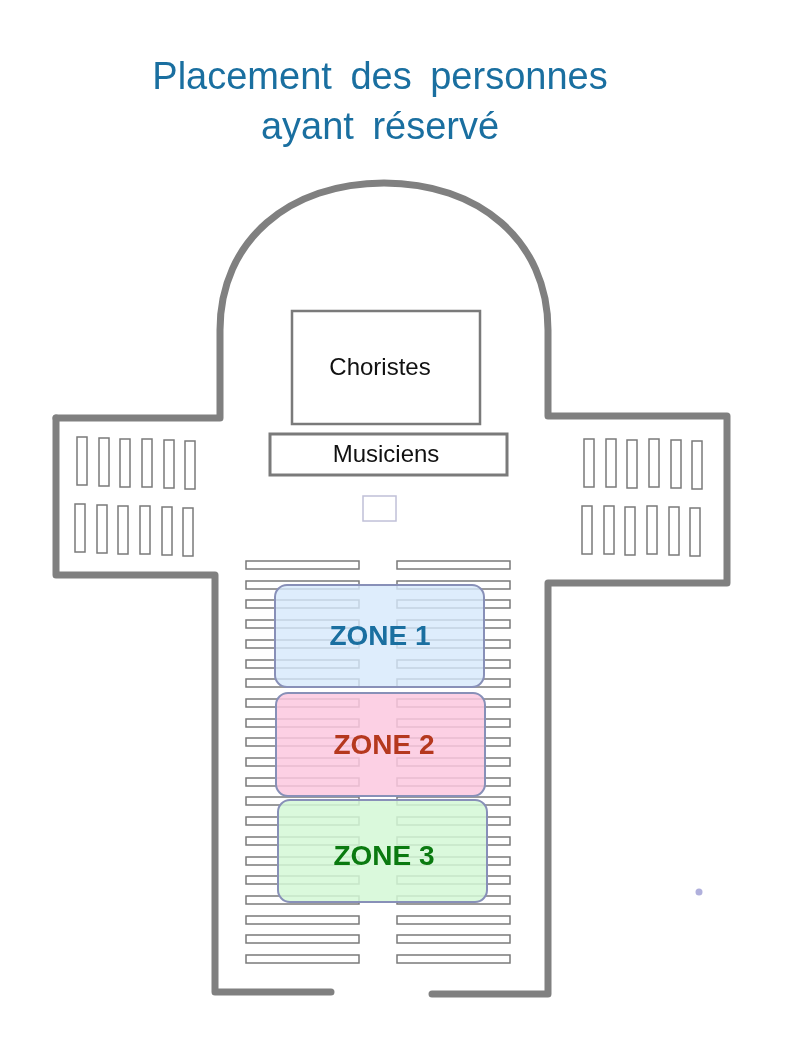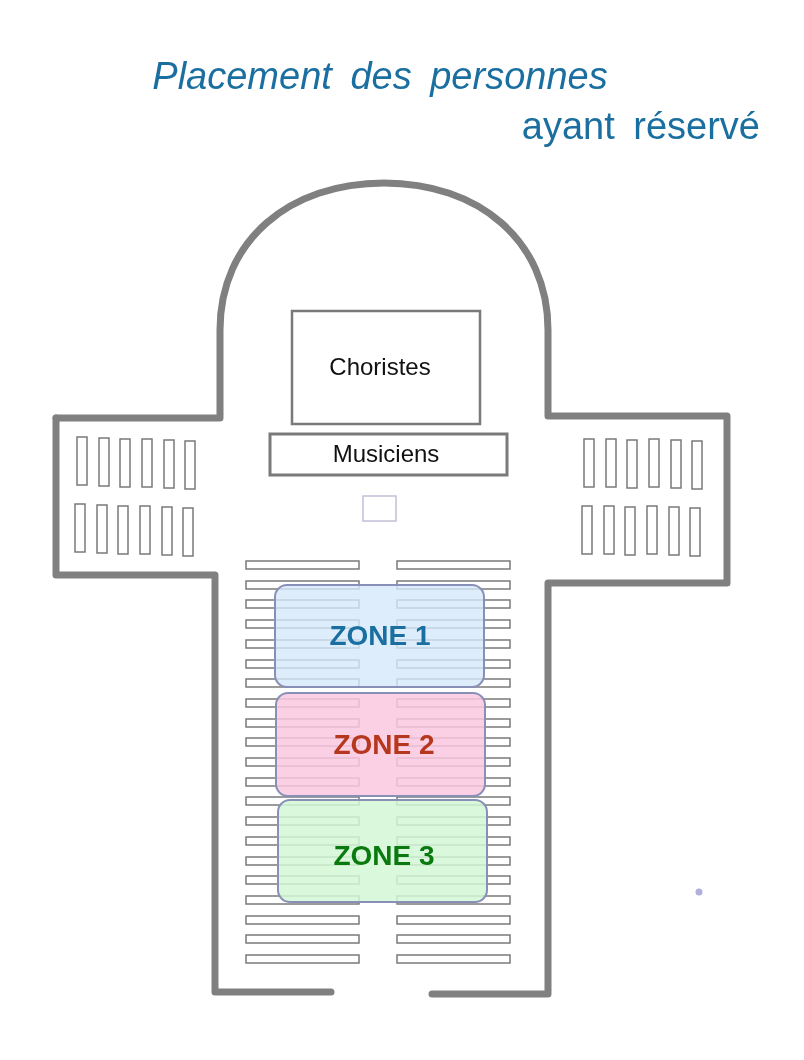--- a/index.html
+++ b/index.html
@@ -1,22 +1,22 @@
 <!DOCTYPE html>
 <html><head>
 <meta charset="utf-8">
 <style>
   html, body { margin: 0; padding: 0; background: #ffffff; }
   body { width: 804px; height: 1060px; position: relative; overflow: hidden; font-family: "Liberation Sans", sans-serif; }
   .title {
     position: absolute; left: 0; width: 760px; text-align: center;
     color: #1a6fa0; font-size: 38px; line-height: 44px; word-spacing: 8px;
   }
-  #title-line1 { top: 54px; font-style: italic; }
-  #title-line2 { top: 104px; left: 0; width: 760px; text-align: right; }
+  #title-line1 { top: 54px; }
+  #title-line2 { top: 104px; left: 0; width: 760px; }
   svg { position: absolute; left: 0; top: 0; }
   .wall { stroke: #808080; stroke-width: 7; fill: none; stroke-linecap: round; stroke-linejoin: round; }
   .box-label { font-family: "Liberation Sans", sans-serif; font-size: 24px; fill: #111111; }
   .pew { fill: #ffffff; stroke: #7a7a7a; stroke-width: 1.5; }
   .zone-label { font-family: "Liberation Sans", sans-serif; font-size: 28px; font-weight: bold; }
 </style>
 </head>
 <body>
 
 <div class="title" id="title-line1">Placement  des  personnes</div>

